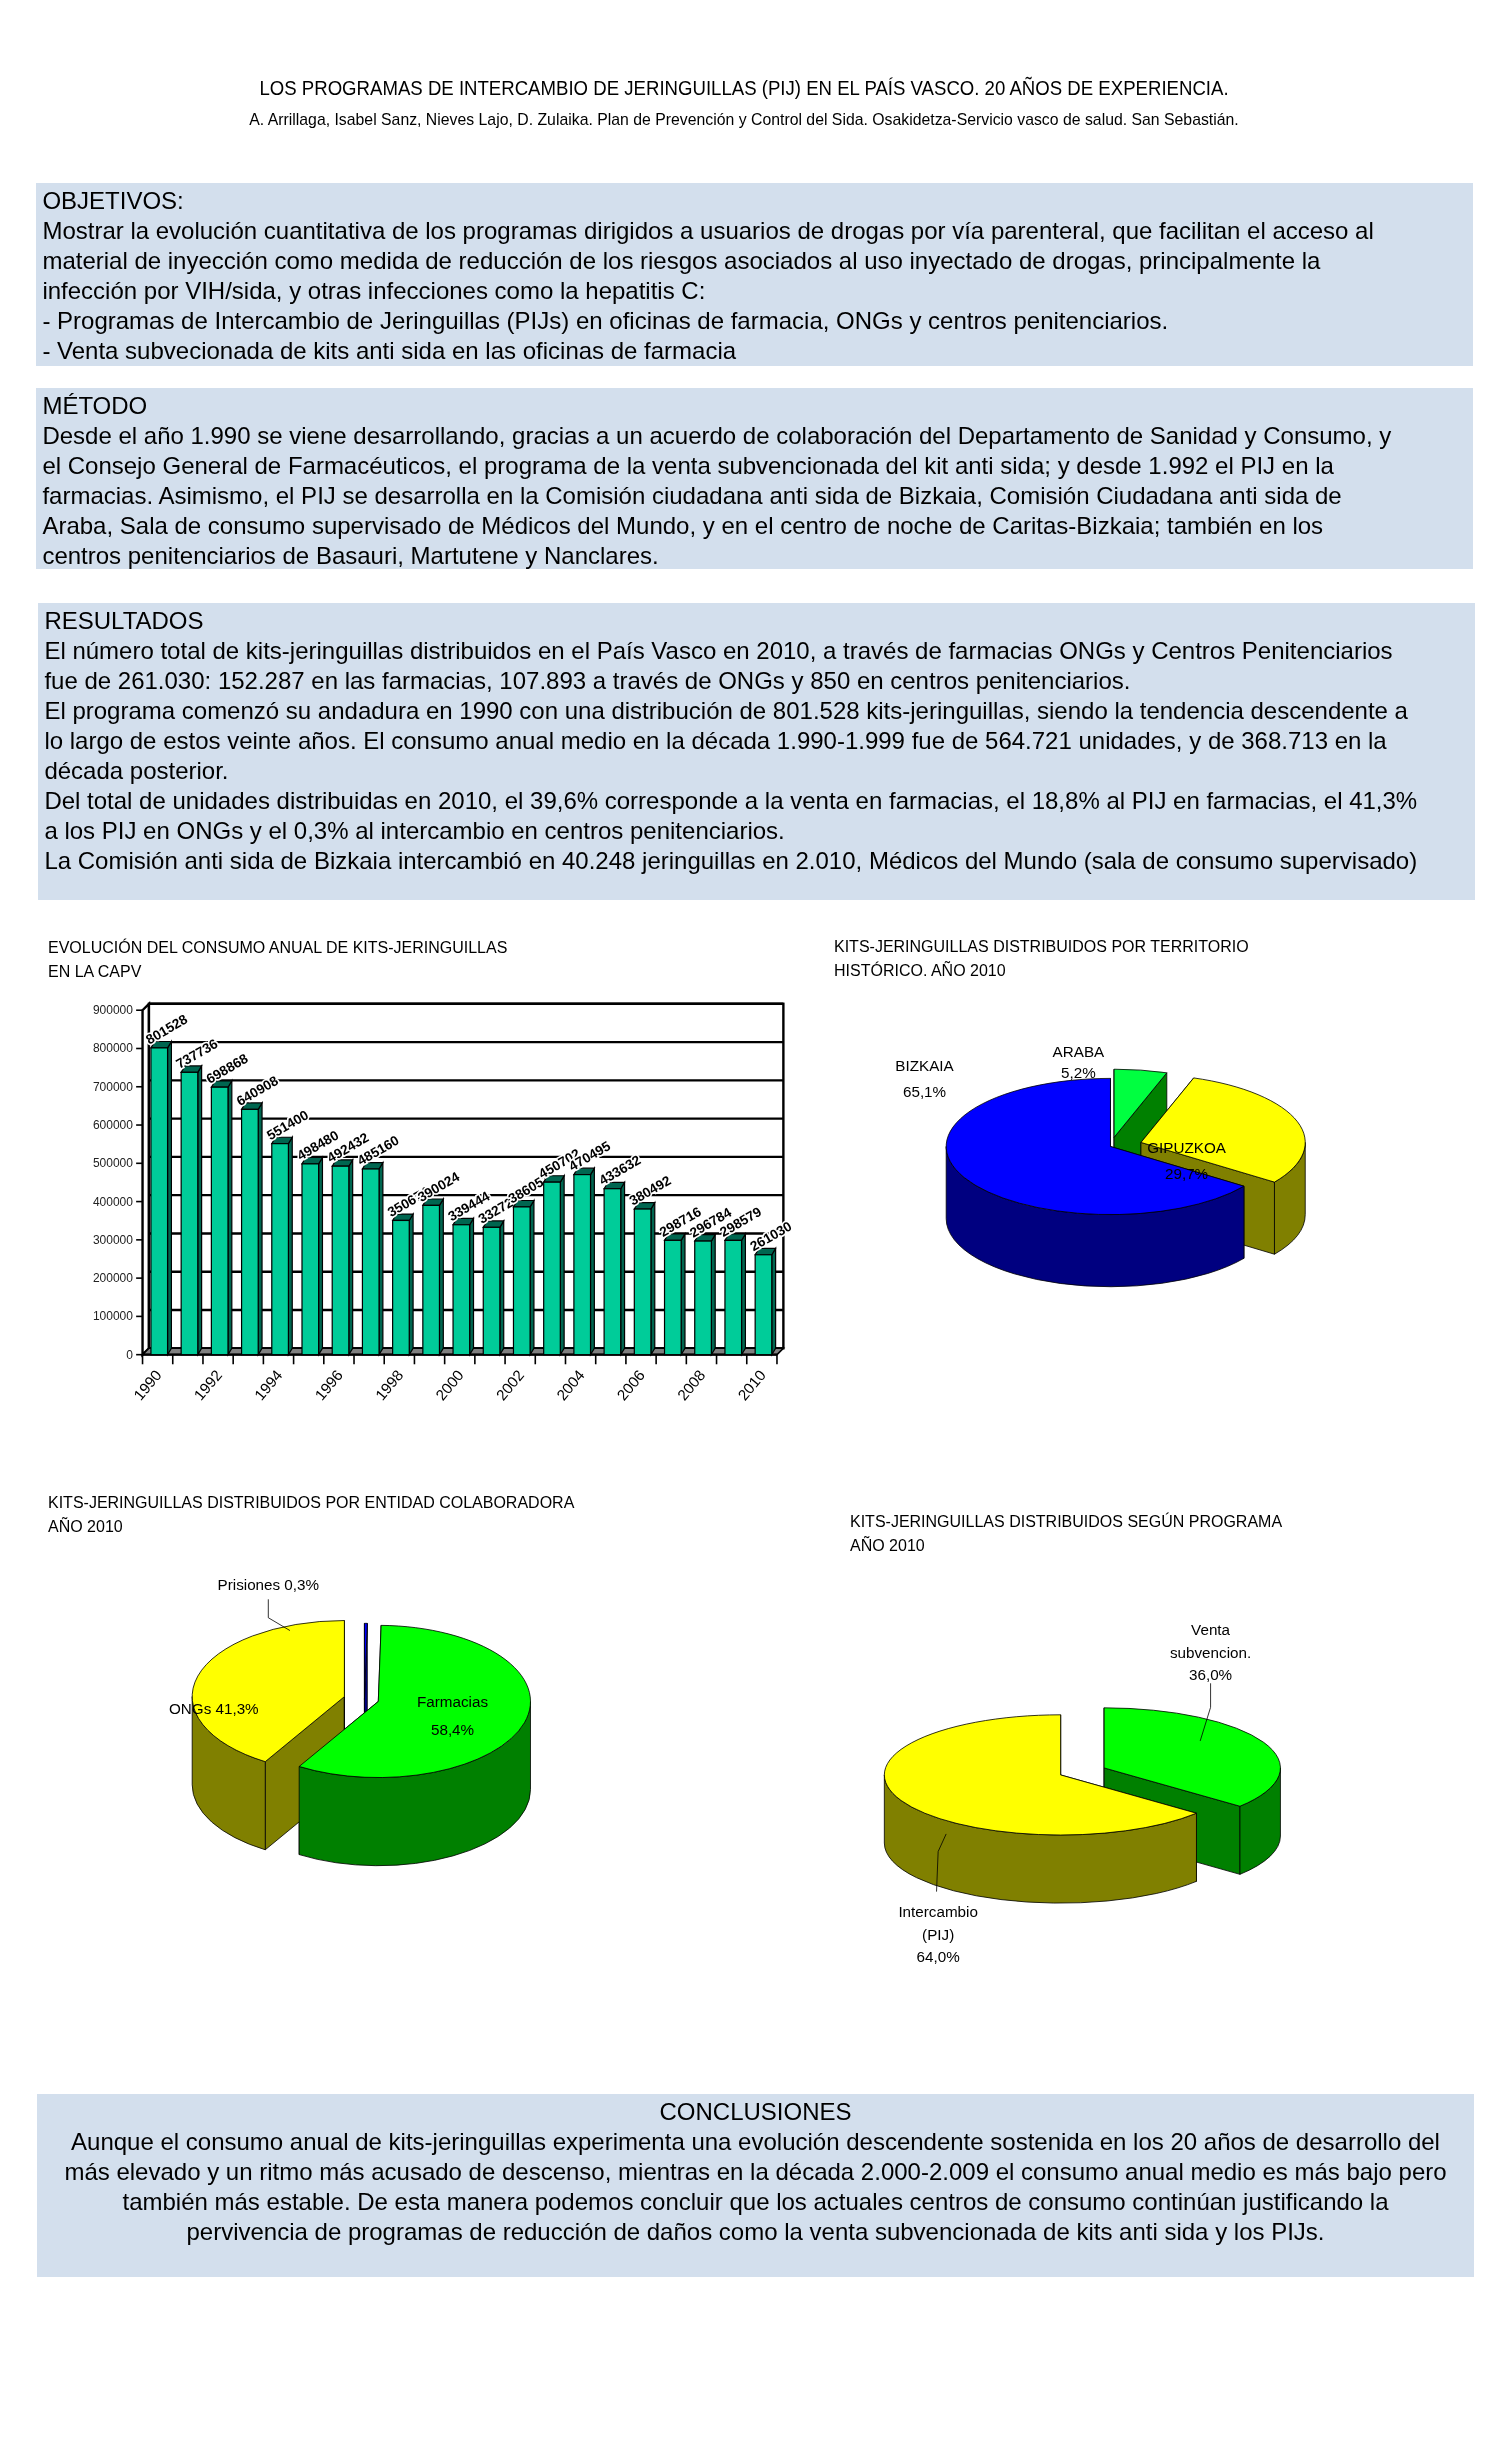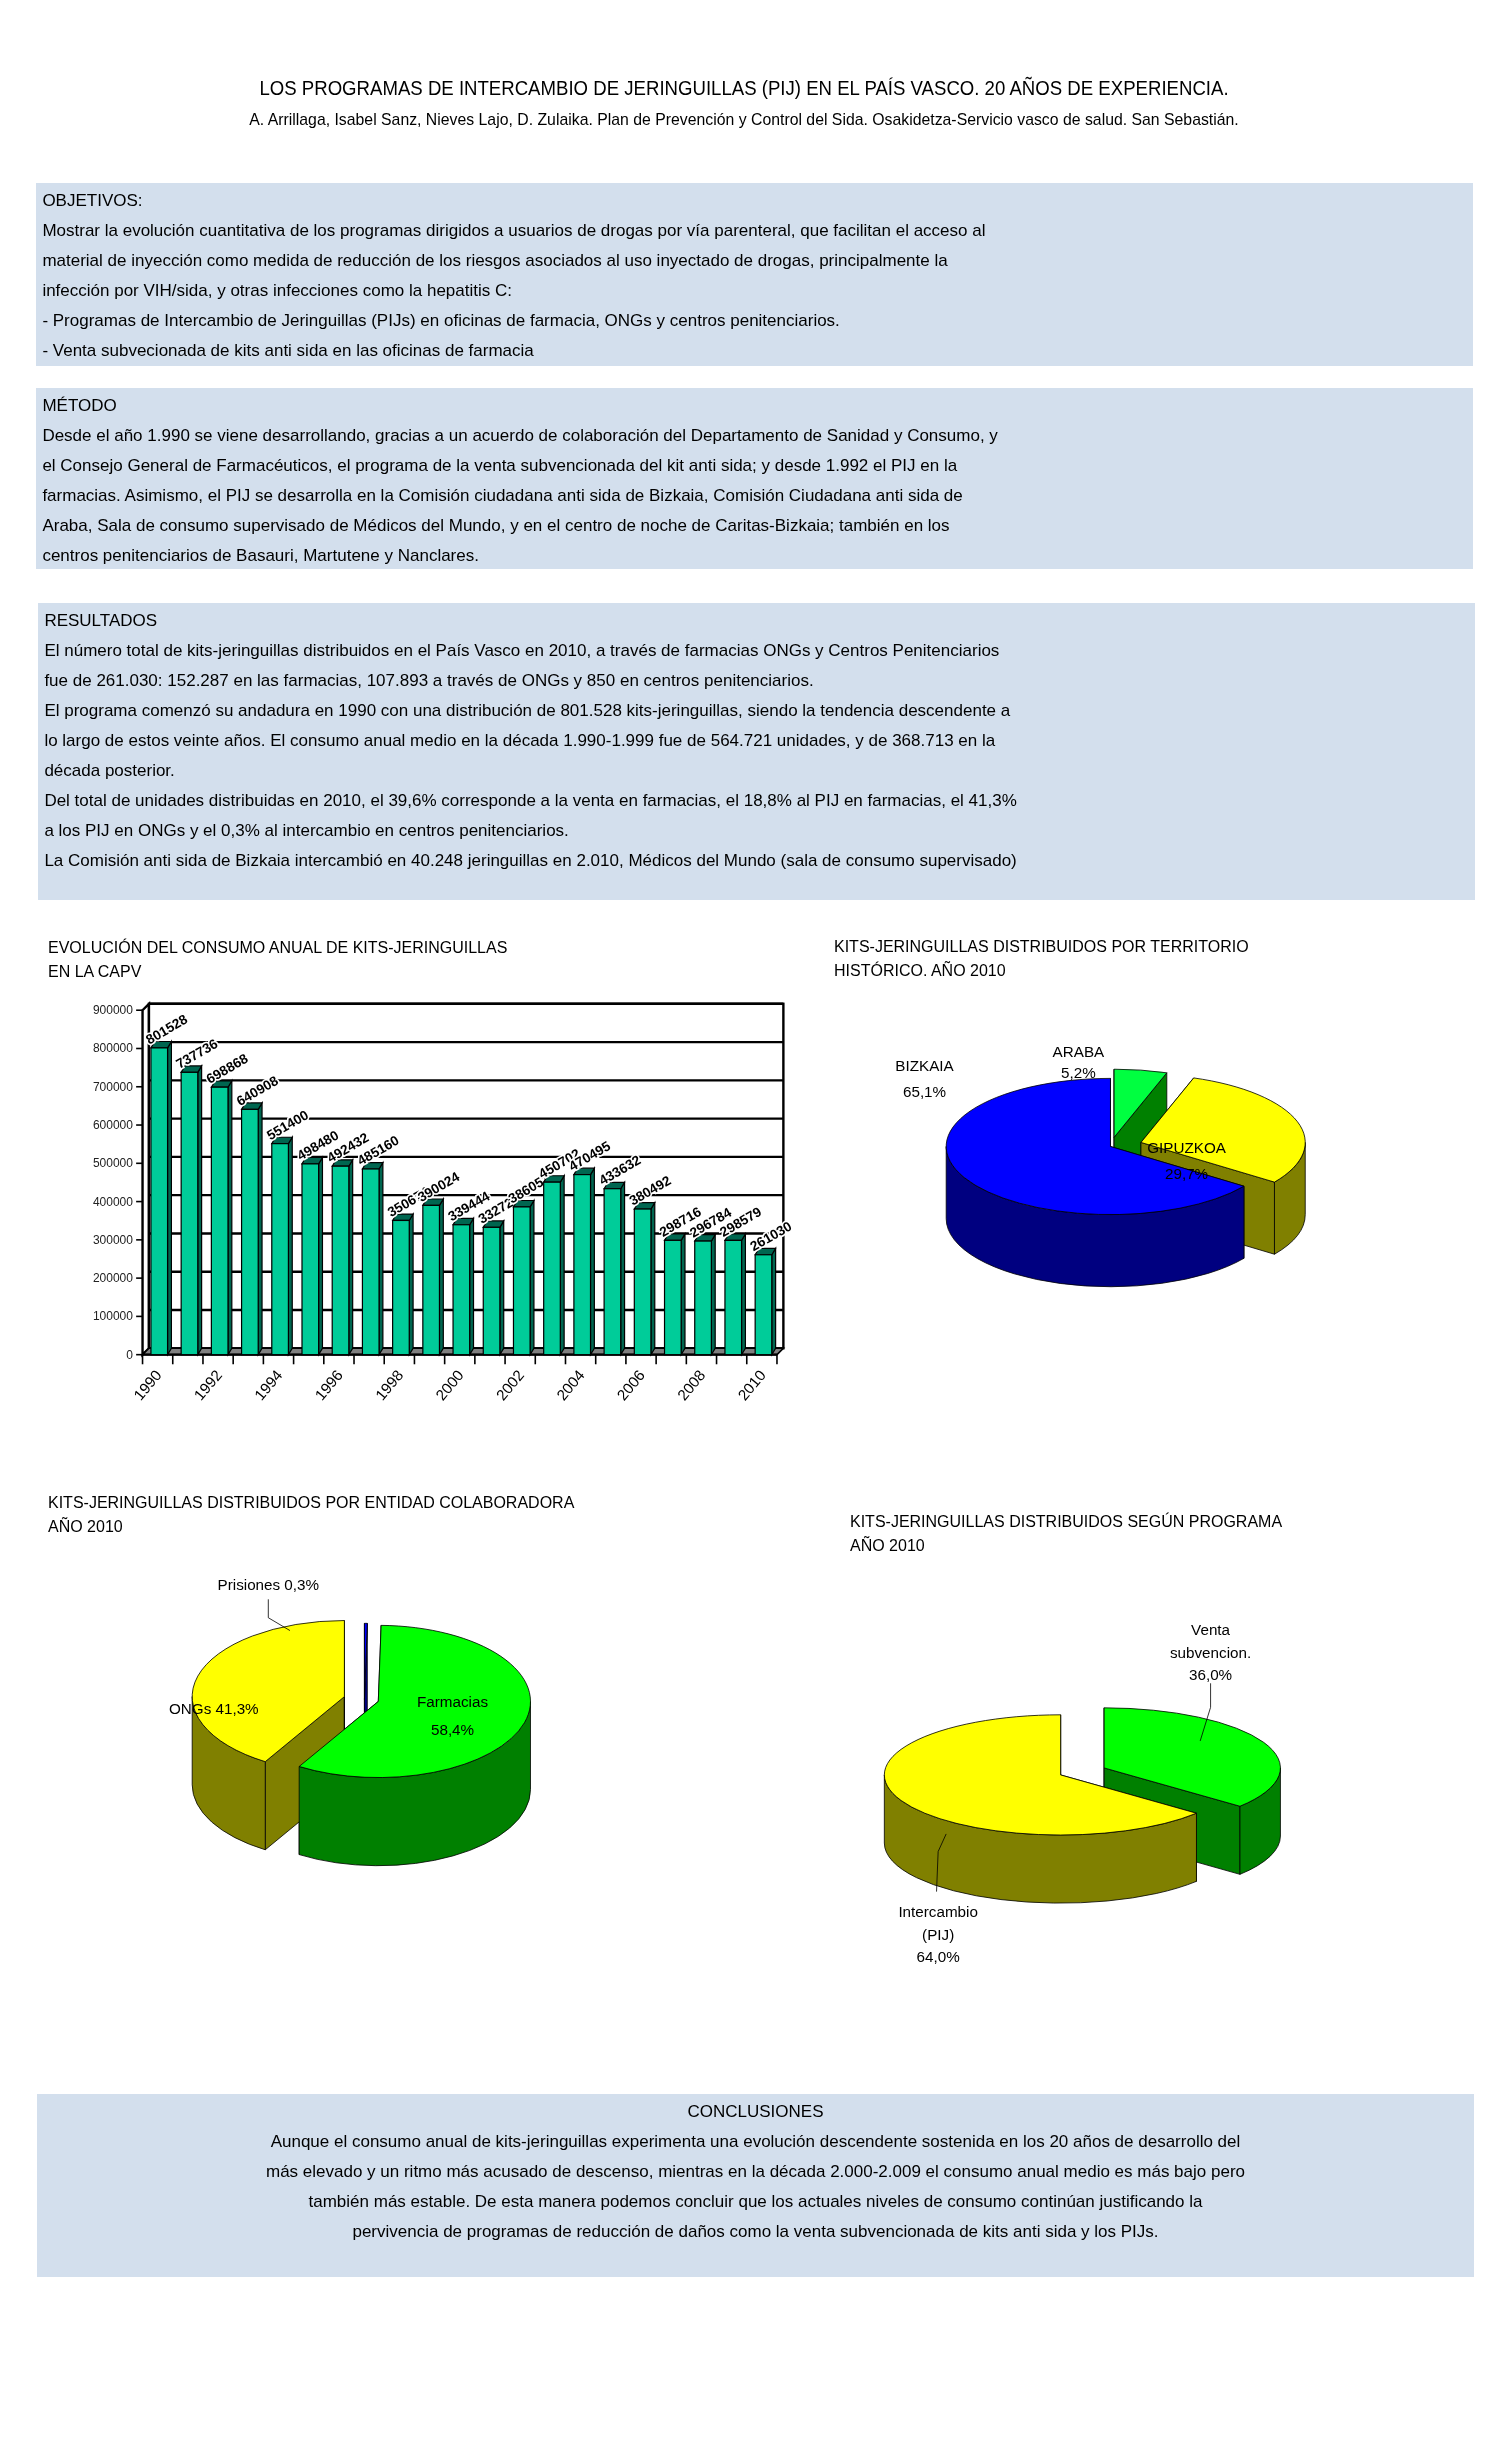--- a/index.html
+++ b/index.html
@@ -1,20 +1,20 @@
 <!DOCTYPE html>
 <html style="font-size:13px"><head>
 <meta charset="utf-8">
 <style>
   html, body { margin:0; padding:0; background:#ffffff; }
   body { width:1488px; height:2462px; position:relative; font-family:"Liberation Sans", sans-serif; color:#000; }
   .header { position:absolute; left:0; top:77px; width:1488px; text-align:center; }
   .title { font-size:20px; letter-spacing:0px; transform:scaleX(0.93); }
   .authors { font-size:17px; margin-top:9.6px; transform:scaleX(0.93); }
-  .box { position:absolute; background:#d3dfed; font-size:17px; line-height:30px; padding:3.2px 6.4px 6.4px 6.4px; box-sizing:border-box; }
+  .box { position:absolute; background:#d3dfed; font-size:24px; line-height:30px; padding:3.2px 6.4px 6.4px 6.4px; box-sizing:border-box; }
   .box .h { display:block; }
   .box .line { display:block; }
   #objetivos { left:36px; top:183px; width:1437px; height:183px; }
   #metodo { left:36px; top:388px; width:1437px; height:181px; }
   #resultados { left:38px; top:603px; width:1437px; height:297px; }
   #conclusiones { left:37px; top:2094px; width:1437px; height:183px;text-align:center; }
   .chart-title { position:absolute; text-align:left; font-size:16px; line-height:24px; }
   svg text { font-family:"Liberation Sans", sans-serif; }
 </style>
 </head>
@@ -279,16 +279,16 @@
     <polyline points="120,328 110,350 108,400" fill="none" stroke="#000" stroke-width="1"></polyline>
     <text x="110" y="432" font-size="19" text-anchor="middle">Intercambio</text>
     <text x="110" y="460" font-size="19" text-anchor="middle">(PIJ)</text>
     <text x="110" y="488" font-size="19" text-anchor="middle">64,0%</text>
   </svg>
 
 <div class="box" id="conclusiones">
   <span class="h">CONCLUSIONES</span>
   <span class="line">Aunque el consumo anual de kits-jeringuillas experimenta una evolución descendente sostenida en los 20 años de desarrollo del</span>
   <span class="line">más elevado y un ritmo más acusado de descenso, mientras en la década 2.000-2.009 el consumo anual medio es más bajo pero</span>
-  <span class="line">también más estable. De esta manera podemos concluir que los actuales niveles de consumo continúan justificando la</span>
+  <span class="line">también más estable. De esta manera podemos concluir que los actuales centros de consumo continúan justificando la</span>
   <span class="line">pervivencia de programas de reducción de daños como la venta subvencionada de kits anti sida y los PIJs.</span>
 </div>
 
 
 </body></html>

